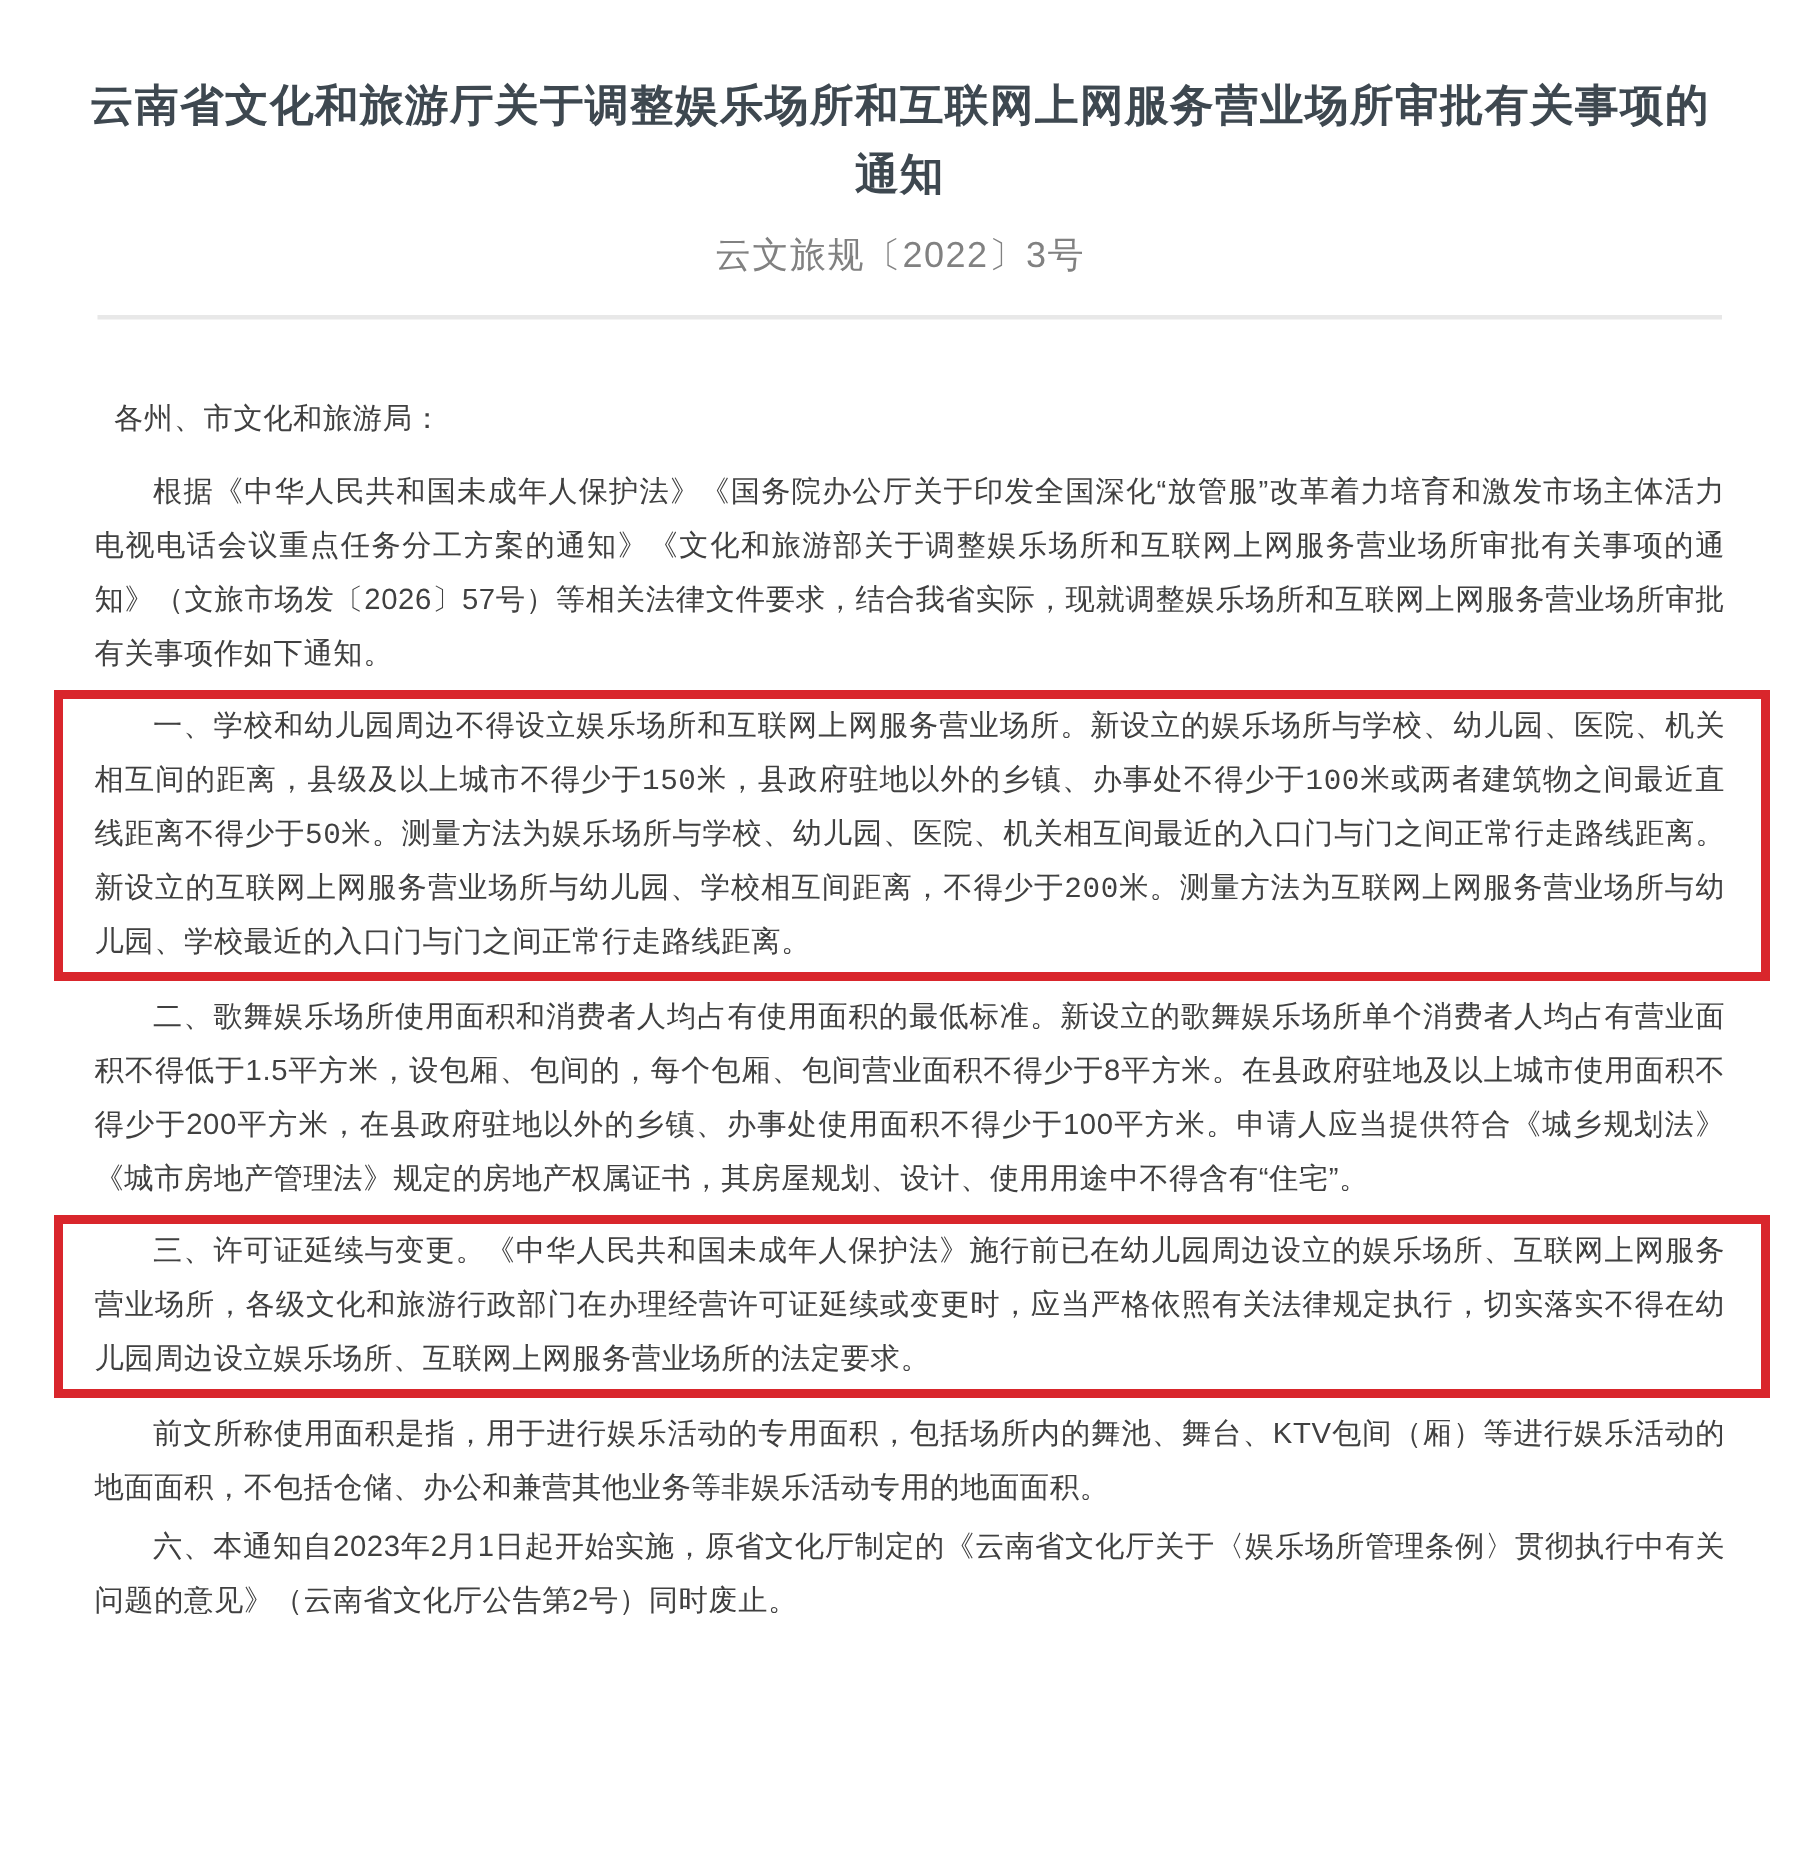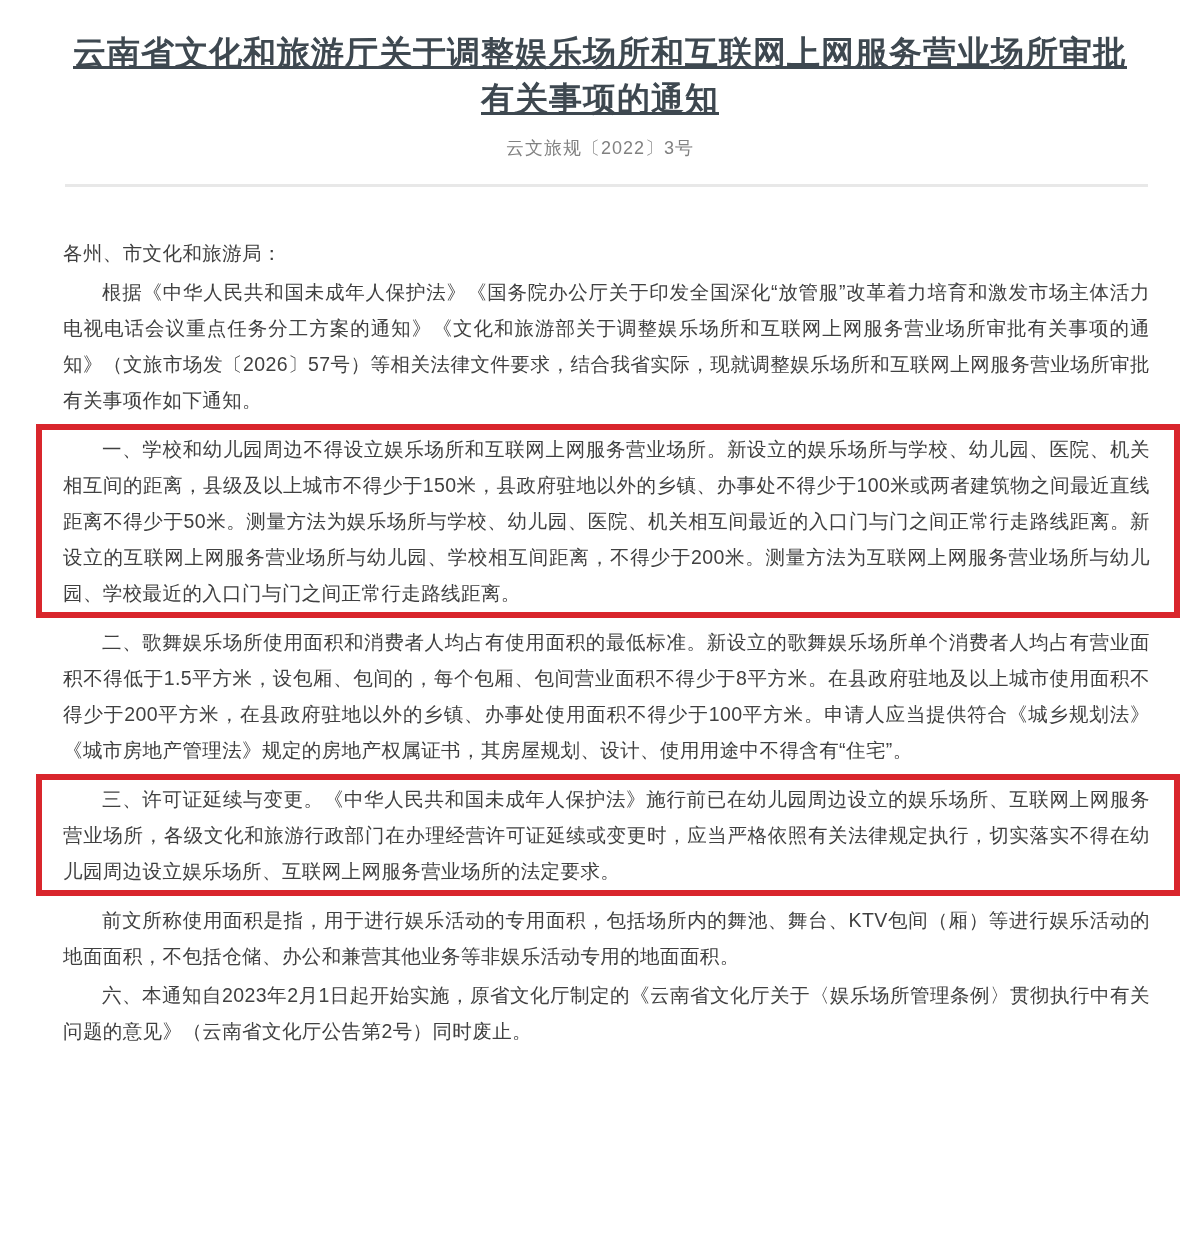--- a/index.html
+++ b/index.html
@@ -21,63 +21,63 @@
     height: 1239px;
     overflow: hidden;
     font-family: "Liberation Sans", "DejaVu Sans", sans-serif;
   }
   .page {
     width: 100%;
     height: 100%;
     background: var(--page-bg);
   }
   .title {
-    margin: 30px 58px 0 58px;
-    font-size: 33px;
+    margin: 48px 58px 0 58px;
+    font-size: 29px;
     font-weight: bold;
     line-height: 46px;
     letter-spacing: 1px;
     color: var(--title-color);
     text-align: center;
-    text-decoration: underline;
   }
   .doc-number {
     margin-top: 14px;
-    font-size: 18px;
+    font-size: 24px;
     color: var(--docnum-color);
     text-align: center;
     letter-spacing: 1px;
   }
   .divider {
     border: none;
     height: 3px;
     background: var(--divider-color);
     margin: 24px 52px 0 65px;
   }
   .body {
     margin: 48px 50px 0 63px;
     font-size: 19.5px;
     color: var(--body-color);
     text-align: justify;
     letter-spacing: 0.4px;
   }
   .salutation {
-    margin: 0;
+    margin: 13px;
     line-height: 36px;
     text-indent: 0;
   }
   .para {
     margin: 3px 0;
     line-height: 36px;
     text-indent: 2em;
   }
   .para.highlighted {
     border: 6px solid var(--highlight-color);
     margin: 6px -30px 6px -27px;
     padding: 1px 24px 1px 21px;
+    font-family: Liberation Mono, monospace;
   }
 </style>
 </head>
 <body>
 
 <div class="page">
   <h1 class="title">云南省文化和旅游厅关于调整娱乐场所和互联网上网服务营业场所审批有关事项的通知</h1>
   <div class="doc-number">云文旅规〔2022〕3号</div>
   <hr class="divider">
   <div class="body">

